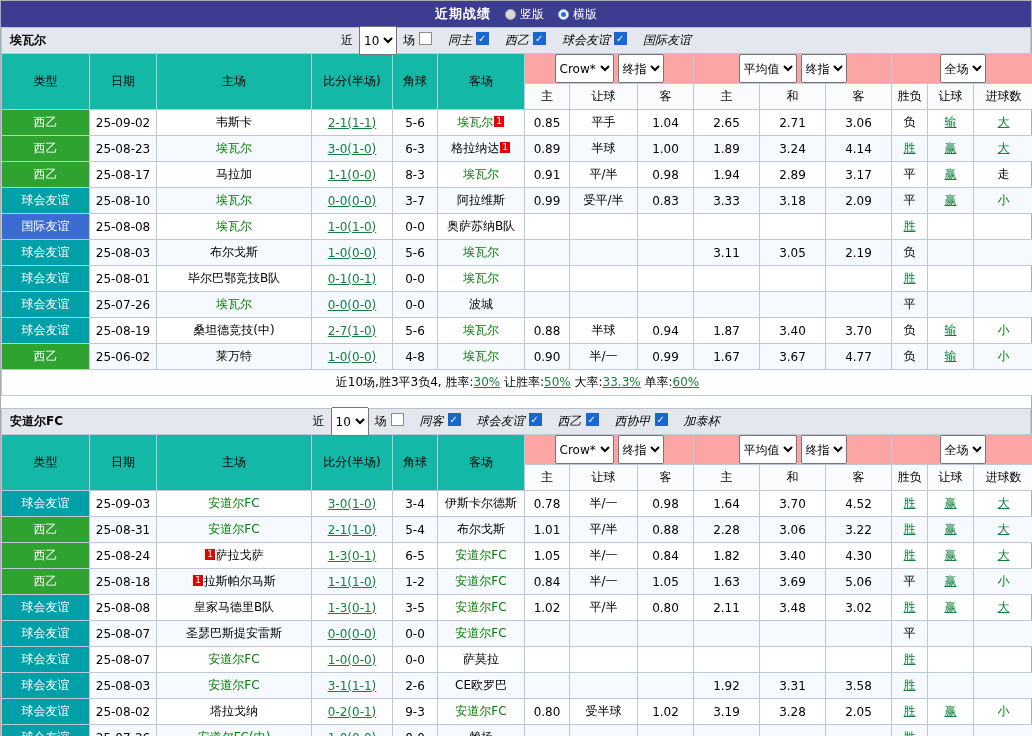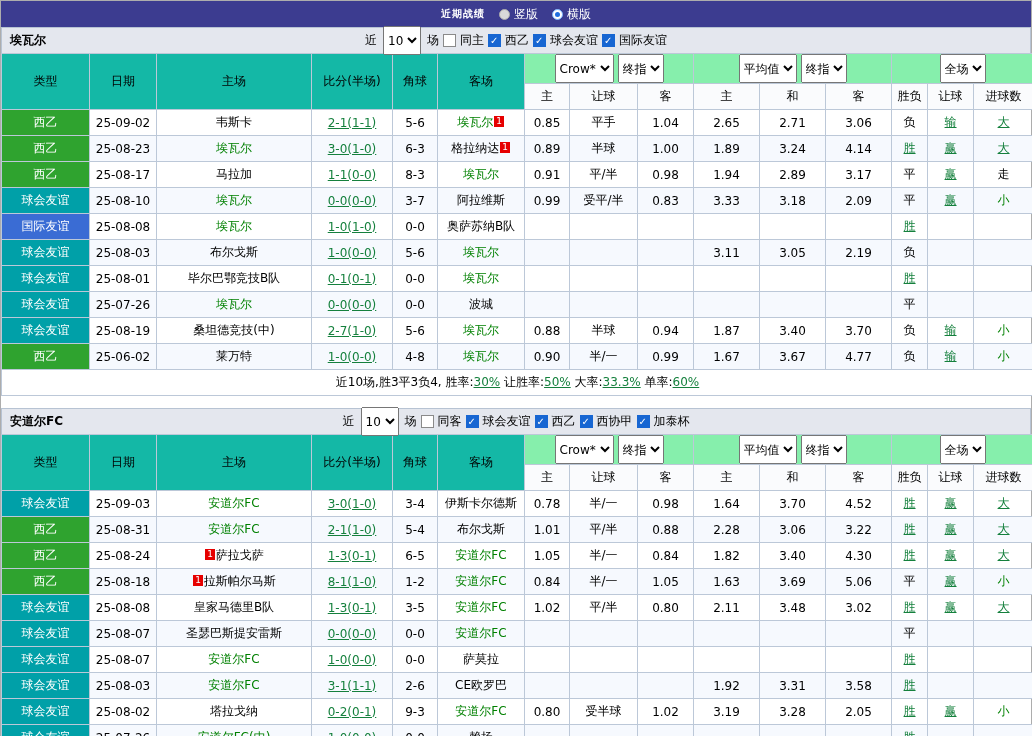--- a/index.html
+++ b/index.html
@@ -1,42 +1,42 @@
 <!DOCTYPE html>
 <html><head>
 <meta charset="utf-8">
 <style>
   html,body{margin:0;padding:0;background:#fff;}
   body{font-family:"DejaVu Sans","Liberation Sans",sans-serif;font-size:12px;color:#000;width:1032px;}
   .page{width:1030px;border:1px solid #adadad;}
 
   
   .topbar{height:26px;background:#3c3c90;display:flex;align-items:center;justify-content:center;gap:14px;color:#fff;}
-  .topbar-title{font-weight:bold;font-size:10px;letter-spacing:1px;}
+  .topbar-title{font-weight:bold;font-size:13px;letter-spacing:1px;}
   .radio-opt{display:inline-flex;align-items:center;gap:4px;cursor:pointer;}
   .radio{width:11px;height:11px;border-radius:50%;background:#d9d9d9;border:1px solid #aaa;box-sizing:border-box;position:relative;display:inline-block;}
   .radio.checked{background:#fff;border:1px solid #7db6ff;}
   .radio.checked::after{content:"";position:absolute;left:2px;top:2px;width:5px;height:5px;border-radius:50%;background:#1f6fe0;}
 
   
   .section-head{position:relative;height:25px;background:#e4e7ee;border:1px solid #b7c3d3;border-bottom:none;display:flex;align-items:center;justify-content:center;}
   .team-name{position:absolute;left:8px;font-weight:bold;}
   .filters{display:flex;align-items:center;gap:4px;}
-  .cb-label{display:inline-flex;align-items:center;gap:4px;cursor:pointer;}
+  .cb-label{display:inline-flex;align-items:flex-start;gap:16px;cursor:pointer;font-style:italic;}
   .cb{width:13px;height:13px;box-sizing:border-box;border:1px solid #8a8a8a;background:#fff;display:inline-block;position:relative;}
   .cb.checked{background:#1766d2;border-color:#1766d2;}
   .cb.checked::after{content:"\2713";color:#fff;font-size:10px;position:absolute;left:1px;top:-1px;line-height:13px;}
   .sel{font-size:12px;height:29px;font-family:inherit;margin:0 2px;}
 
   
   table.grid{width:100%;border-collapse:collapse;table-layout:fixed;}
   .grid th,.grid td{border:1px solid #bcc8d8;text-align:center;padding:0 1px;height:25px;overflow:hidden;white-space:nowrap;font-weight:normal;font-size:12px;}
   .grid thead tr:first-child th{height:23px;}
   .h-main{background:#14b8a6;}
-  .h-sel{background:#86efac;}
+  .h-sel{background:#fca5a5;}
   .h-sub{background:#fafbfd;height:17px;}
   .grid tbody tr:nth-child(even){background:#f6f9fe;}
   td.type{color:#fff;}
   .t-green{background:#2fa32f;}
   .t-teal{background:#00a0a8;}
   .t-blue{background:#3a6cd4;}
   .red{color:#15803d;text-decoration:underline;}
   .green{color:#008000;}
   .team-g{color:#008000;}
   .card{display:inline-block;background:#e60000;color:#fff;font-size:9px;line-height:11px;padding:0 2px;margin:0 1px;vertical-align:2px;}
@@ -426,21 +426,21 @@
               <td>3.40</td>
               <td>4.30</td>
               <td class="red">胜</td>
               <td class="red">赢</td>
               <td class="red">大</td>
             </tr>
             <tr>
               <td class="type t-green">西乙</td>
               <td>25-08-18</td>
               <td><span class="card">1</span><span class="">拉斯帕尔马斯</span></td>
-              <td class="red">8-1(1-0)</td>
+              <td class="red">1-1(1-0)</td>
               <td>1-2</td>
               <td><span class="team-g">安道尔FC</span></td>
               <td>0.84</td>
               <td>半/一</td>
               <td>1.05</td>
               <td>1.63</td>
               <td>3.69</td>
               <td>5.06</td>
               <td class="">平</td>
               <td class="red">赢</td>

